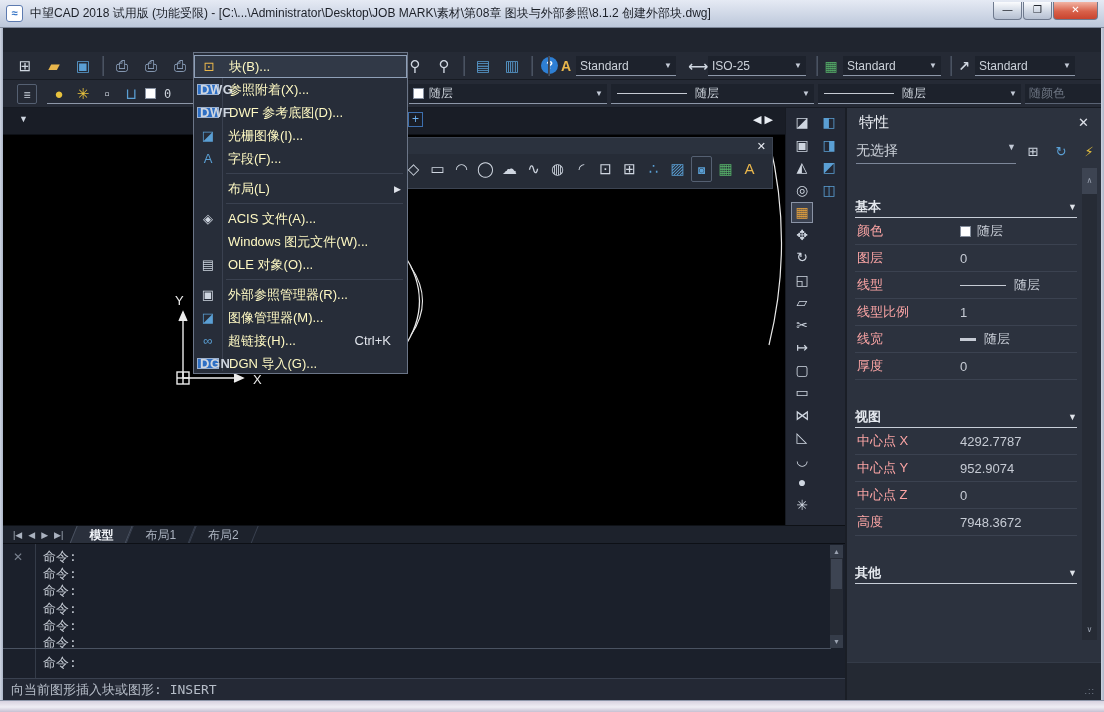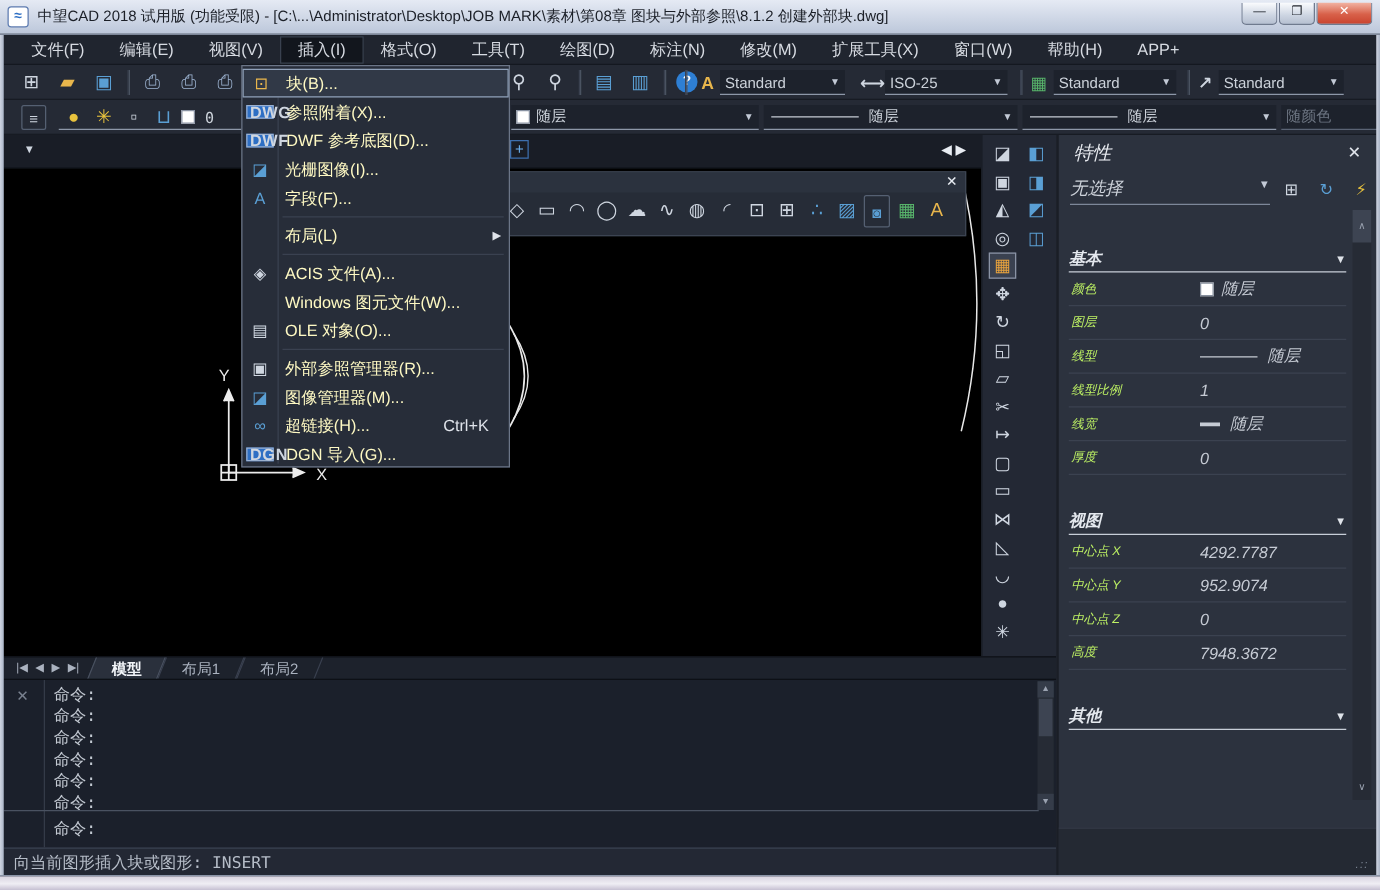--- a/index.html
+++ b/index.html
@@ -101,38 +101,38 @@
   #cmd-thumb{height:30px;background:#3d4452;margin:1px;}
   #cmd-scroll .dn{position:absolute;bottom:0;left:0;right:0;}
 
   
   #statusbar{position:absolute;left:3px;top:678px;width:842px;height:22px;background:#232834;border-top:1px solid #3a4150;
     display:flex;align-items:center;}
   #status-msg{padding-left:8px;font-size:13px;color:#b6bdc8;font-family:"DejaVu Sans Mono",monospace;}
 
   
   #props{position:absolute;left:845px;top:108px;width:256px;height:592px;background:var(--panel-bg,#2c323e);
-    border-left:2px solid #1a1e26;font-style:italic;}
+    border-left:2px solid #1a1e26;}
   #p-title{display:flex;align-items:center;height:28px;padding:0 12px;}
   #p-title-label{font-size:15px;color:#e9ecf1;}
   #p-close{margin-left:auto;color:#dfe3ea;font-size:13px;}
   #p-selector{position:absolute;left:9px;top:34px;width:160px;height:22px;border-bottom:1px solid #7d8799;
     display:flex;align-items:flex-start;}
   #p-selector-label{font-size:14px;color:#cdd2da;}
   #p-selector .arr{margin-left:auto;font-size:9px;color:#c3cad6;}
   #sel-icons{position:absolute;left:176px;top:34px;display:flex;gap:8px;}
   #sel-icons .ticon{font-size:13px;}
   #props-body{position:absolute;left:8px;top:58px;width:222px;}
   .psec{margin-top:26px;}
   .psec:first-child{margin-top:30px;}
   .psec-h{display:flex;align-items:center;height:22px;border-bottom:1px solid #c8ced8;}
   .psec-h .t{font-size:13px;font-weight:bold;color:#e4e8ee;}
   .psec-h .arr{margin-left:auto;color:#dfe3e9;font-size:9px;}
   .prow{display:flex;align-items:center;height:27px;border-bottom:1px solid #3b4250;}
-  .plabel{width:105px;font-size:10px;color:#bef264;padding-left:2px;}
+  .plabel{width:105px;font-size:13px;color:#fca5a5;padding-left:2px;}
   .pval{font-size:13px;color:#c6cbd4;display:flex;align-items:center;}
   .pv-swatch{width:11px;height:11px;background:var(--layer-swatch-white,#fff);border:1px solid #858e9c;margin-right:6px;display:inline-block;}
   .pv-line{display:inline-block;width:46px;height:1px;background:#c6cbd4;margin-right:8px;}
   .pv-thick{display:inline-block;width:16px;height:3px;background:#c6cbd4;margin-right:8px;}
   #p-scroll{position:absolute;right:4px;top:60px;width:15px;height:472px;background:#262b35;}
   #p-scroll .up{height:26px;background:#3d4452;color:#9aa2b0;font-size:8px;text-align:center;line-height:26px;}
   #p-scroll .dn{position:absolute;bottom:0;left:0;right:0;height:20px;color:#9aa2b0;font-size:8px;text-align:center;line-height:20px;}
   #p-foot{position:absolute;left:0;bottom:0;width:100%;height:38px;background:#242933;border-top:1px solid #343b48;}
   #p-grip{position:absolute;right:6px;bottom:4px;color:#7d8694;font-size:9px;letter-spacing:1px;}
 
@@ -157,35 +157,20 @@
   <div id="titlebar">
     <div id="appicon">≈</div>
     <div id="wtitle">中望CAD 2018 试用版 (功能受限) - [C:\...\Administrator\Desktop\JOB MARK\素材\第08章 图块与外部参照\8.1.2 创建外部块.dwg]</div>
     <div id="wbtns">
       <div class="wbtn">—</div>
       <div class="wbtn">❐</div>
       <div class="wbtn close">✕</div>
     </div>
   </div>
 
-  <div id="menubar">
-      <div class="mitem">文件(F)</div>
-      <div class="mitem">编辑(E)</div>
-      <div class="mitem">视图(V)</div>
-      <div class="mitem active">插入(I)</div>
-      <div class="mitem">格式(O)</div>
-      <div class="mitem">工具(T)</div>
-      <div class="mitem">绘图(D)</div>
-      <div class="mitem">标注(N)</div>
-      <div class="mitem">修改(M)</div>
-      <div class="mitem">扩展工具(X)</div>
-      <div class="mitem">窗口(W)</div>
-      <div class="mitem">帮助(H)</div>
-      <div class="mitem">APP+</div>
-    </div>
 
   <div id="tb1" class="tbrow">
     <div id="tb1-left" class="iconflex" style="left:12px;">
         <span class="ticon" style="color: rgb(207, 214, 224);">⊞</span>
         <span class="ticon" style="color: rgb(232, 182, 76);">▰</span>
         <span class="ticon" style="color: rgb(90, 159, 212);">▣</span>
         <span class="tsep"></span>
         <span class="ticon" style="color: rgb(159, 182, 212);">⎙</span>
         <span class="ticon" style="color: rgb(159, 182, 212);">⎙</span>
         <span class="ticon" style="color: rgb(159, 182, 212);">⎙</span>

